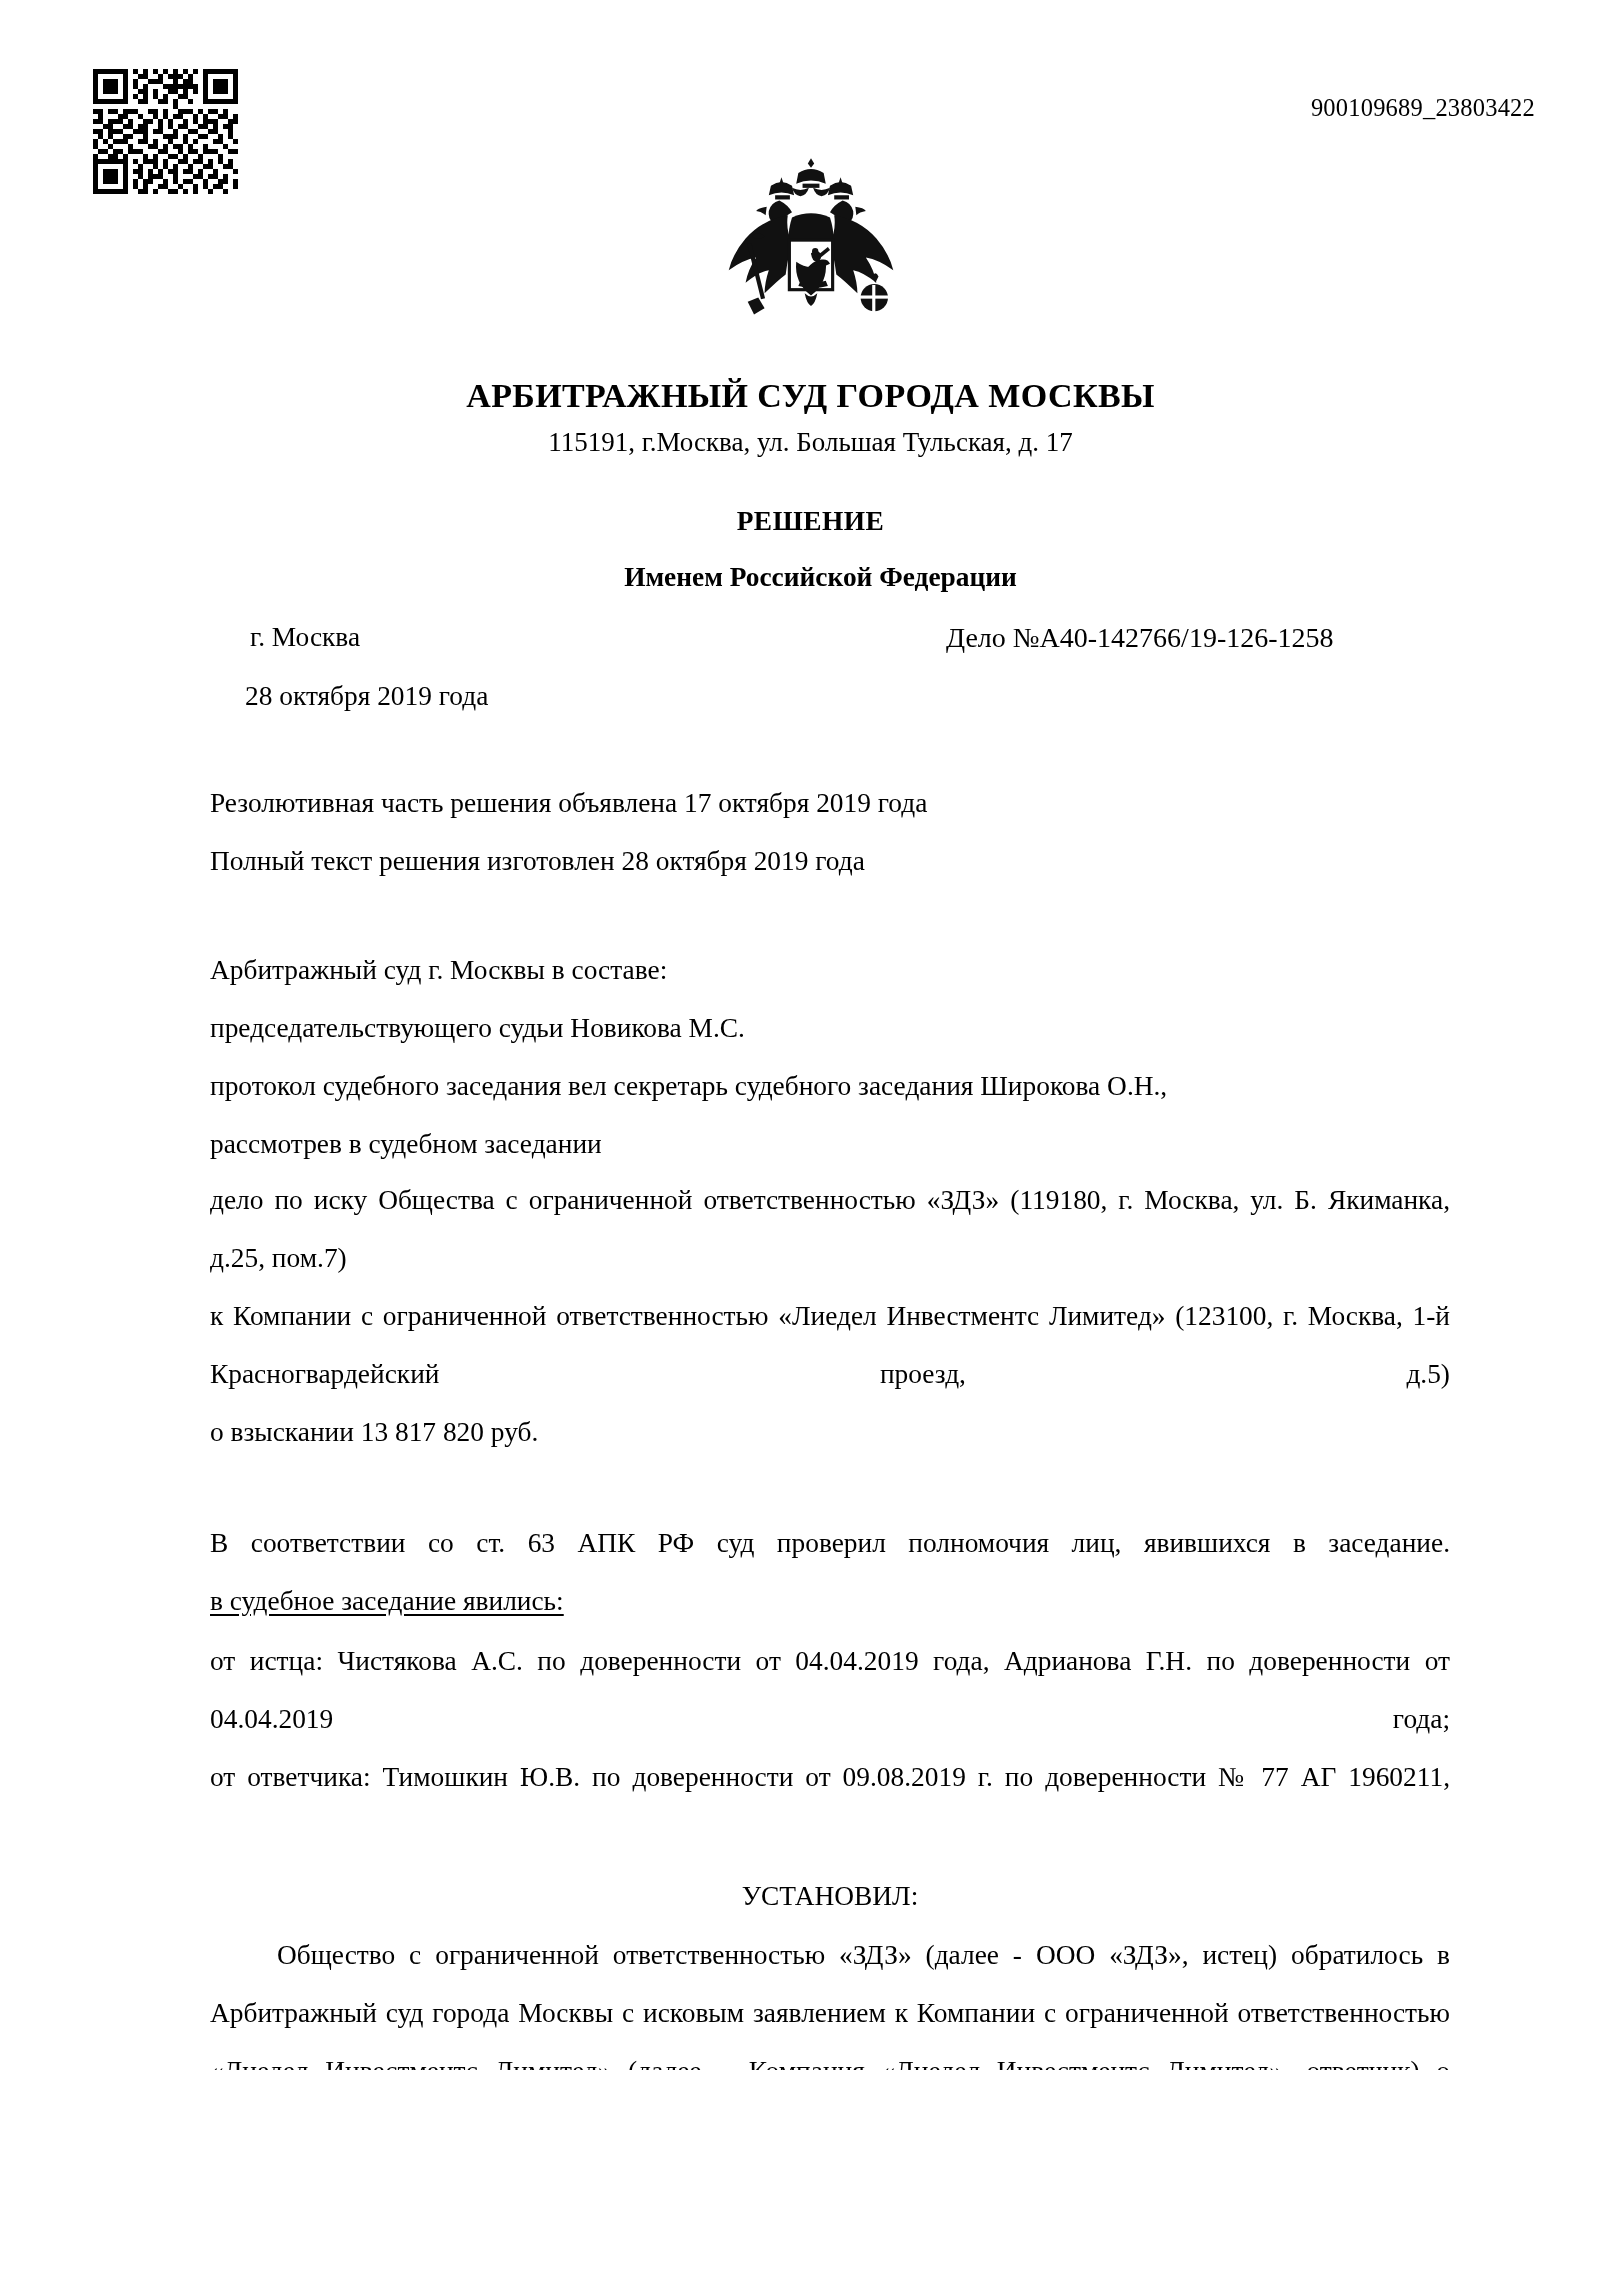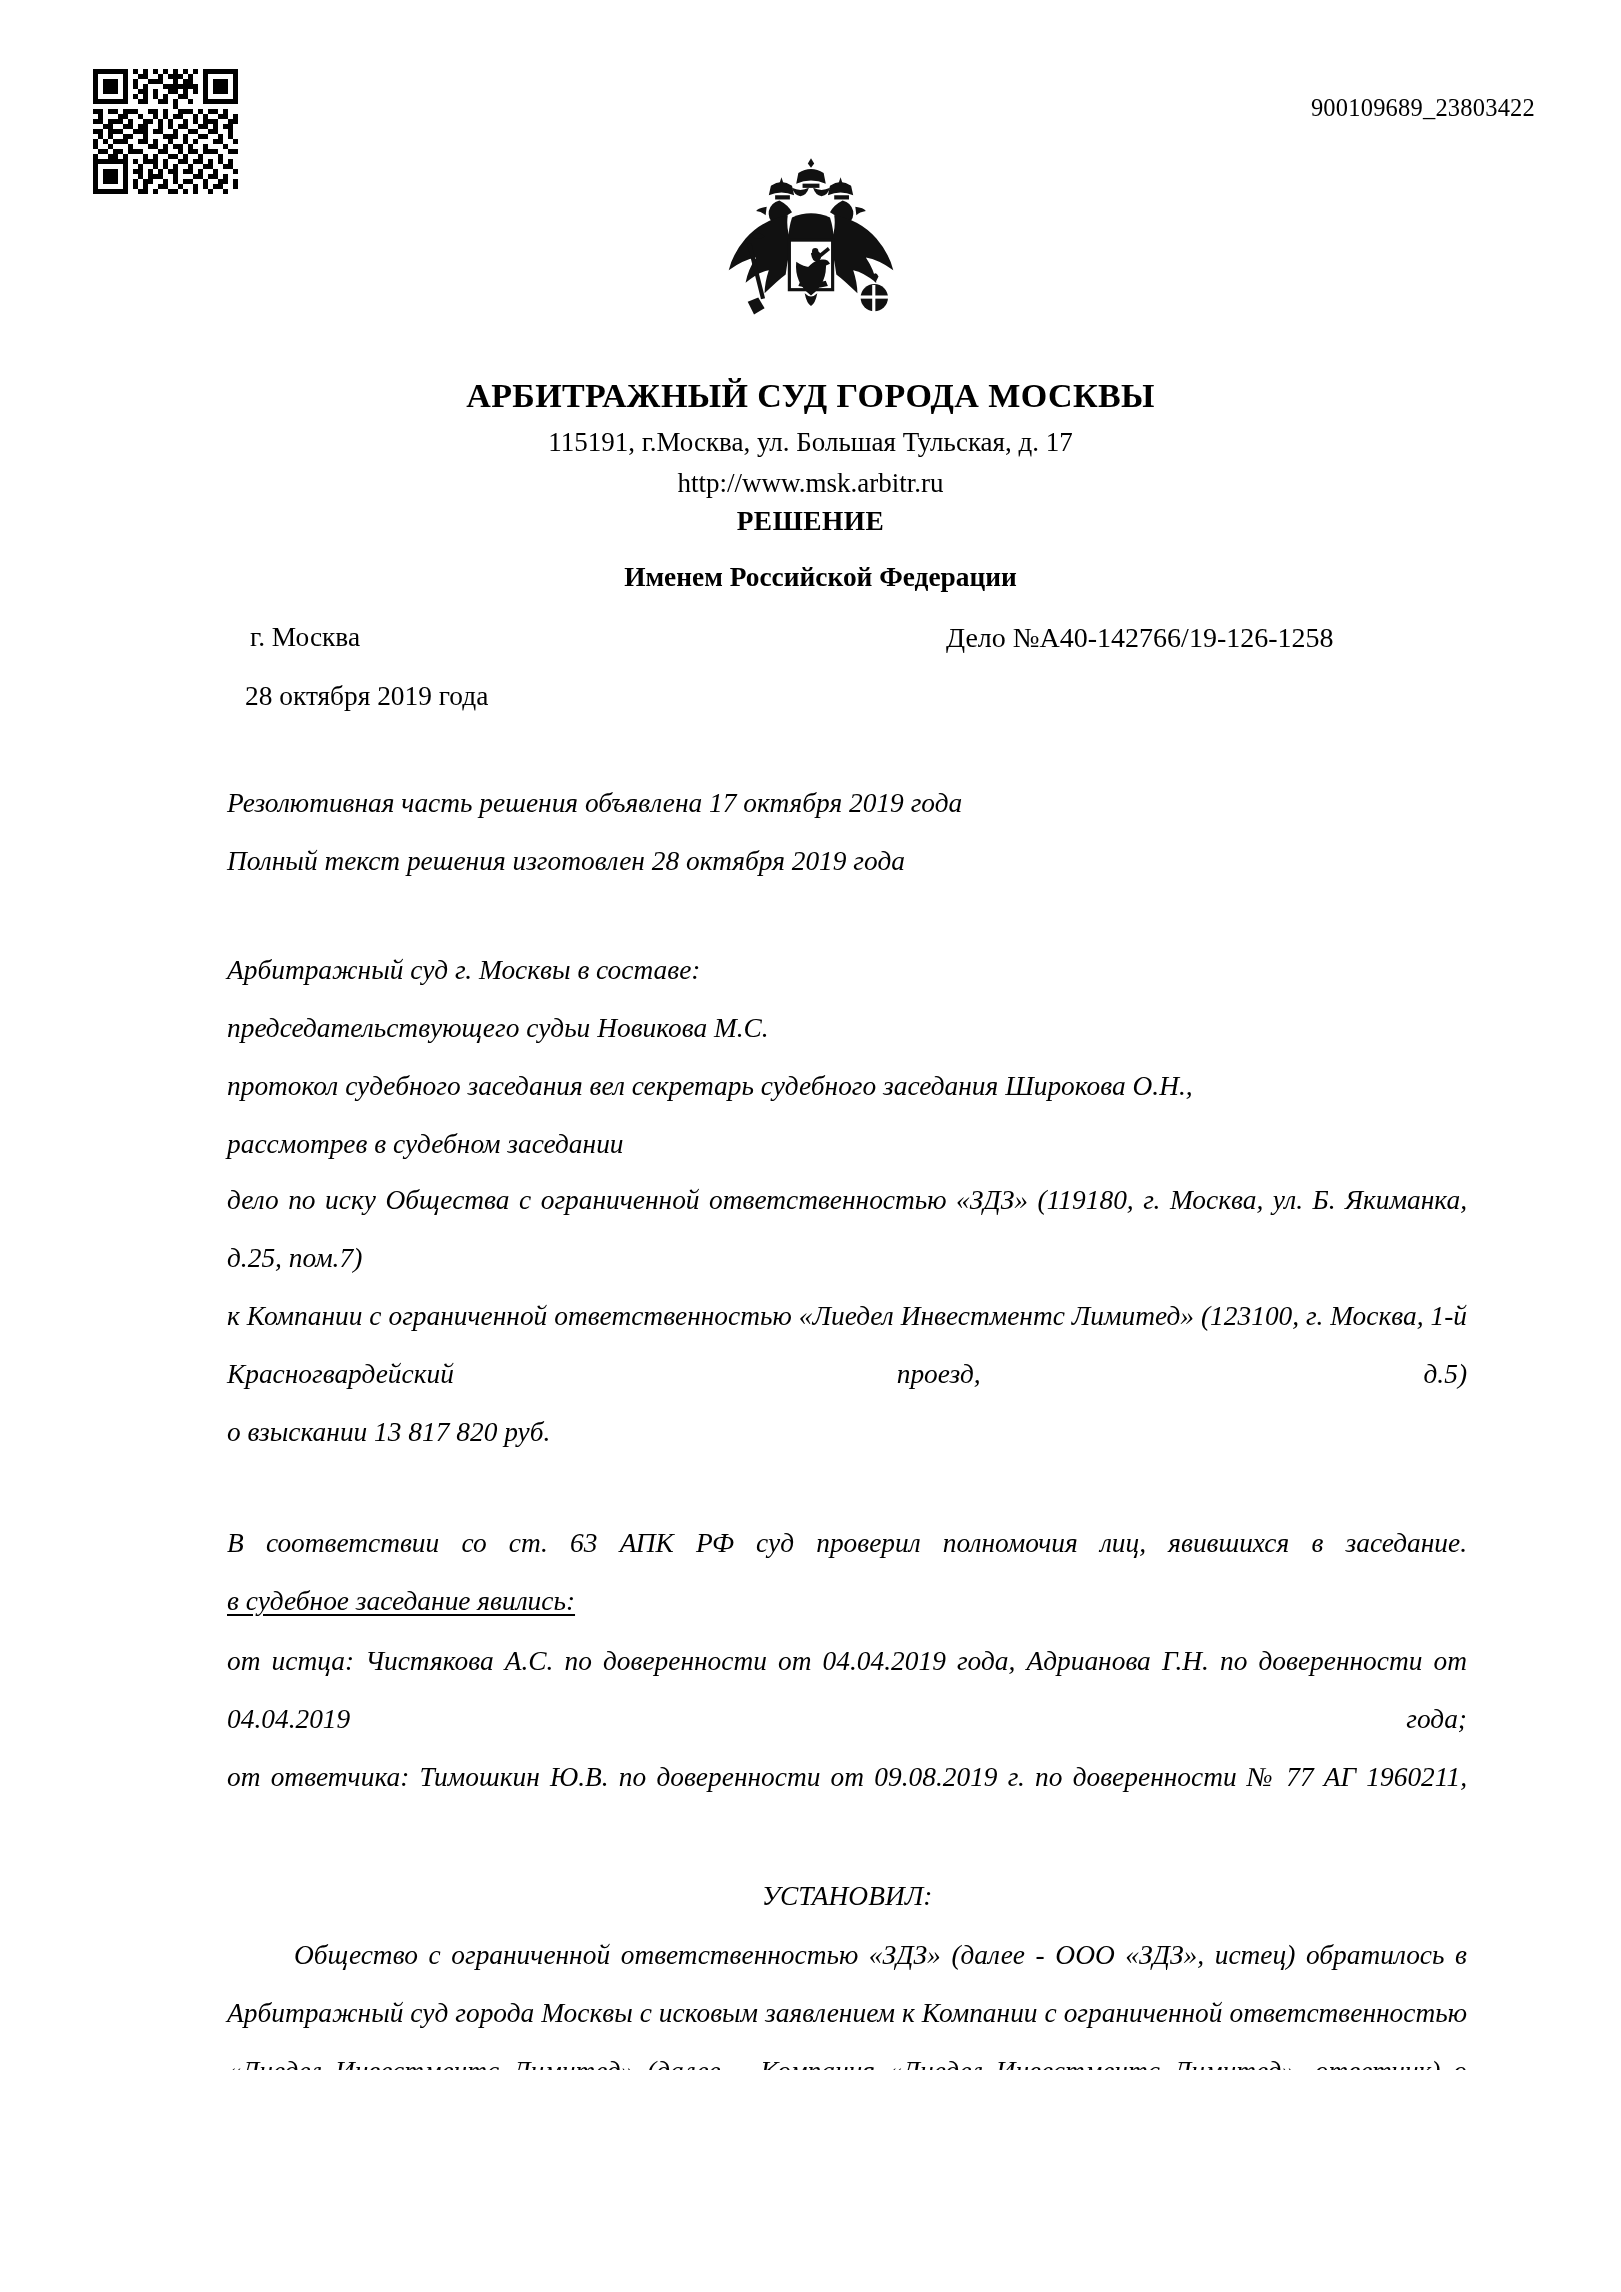--- a/index.html
+++ b/index.html
@@ -120,25 +120,24 @@
   .meta-date {
     position: absolute;
     top: 681px;
     left: 245px;
     font-size: 27.4px;
   }
 
   
   .body-block {
     position: absolute;
-    left: 227px;
+    left: 210px;
     width: 1240px;
     font-size: 27.4px;
     line-height: 58px;
-    font-style: italic;
   }
   .body-block p {
     margin: 0;
   }
   .just      { text-align: justify; text-align-last: left; }
   .just-full { text-align: justify; text-align-last: justify; }
   .center    { text-align: center; }
   .indent    { text-indent: 67px; }
   .underline { text-decoration: underline; text-underline-offset: 3.9px; }
 
@@ -409,21 +408,20 @@
         <path d="M86 104 q14 10 28 0 q2 20-14 32 q-16-12-14-32z"></path>
         <path d="M94 134 q6 6 12 0 q-2 10-6 12 q-4-2-6-12z"></path>
       </g>
     </svg>
   </div>
 
   <div class="court-title">АРБИТРАЖНЫЙ СУД ГОРОДА МОСКВЫ</div>
 
   <div class="court-address">115191, г.Москва, ул. Большая Тульская, д. 17</div>
 
-  <div class="court-site">http://www.msk.arbitr.ru</div>
 
   <div class="decision-word">РЕШЕНИЕ</div>
 
   <div class="in-name-of">Именем Российской Федерации</div>
 
   <div class="meta-city">г. Москва</div>
 
   <div class="meta-case">Дело №А40-142766/19-126-1258</div>
 
   <div class="meta-date">28 октября 2019 года</div>

